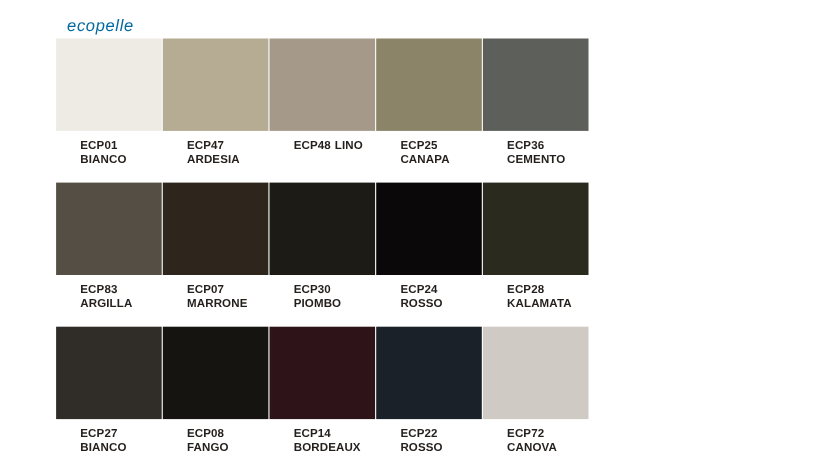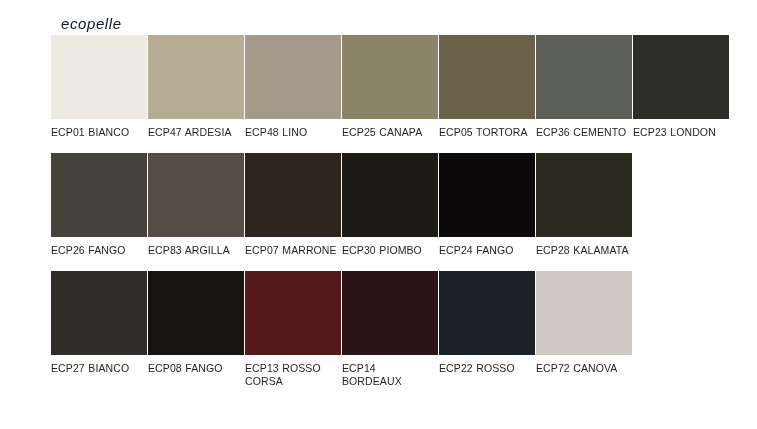--- a/index.html
+++ b/index.html
@@ -23,21 +23,21 @@
     box-sizing: border-box;
   }
   .catalog-title {
     position: absolute;
     left: 61px;
     top: 16px;
     font-size: 15px;
     font-style: italic;
     font-weight: 400;
     letter-spacing: 0.6px;
-    color: #0f172a;
+    color: #0369a1;
     line-height: 1;
     white-space: nowrap;
   }
   .swatch-grid {
     position: absolute;
     left: 51px;
     top: 35px;
     width: 690px;
   }
   .swatch-row {
@@ -55,22 +55,23 @@
     width: 96px;
     height: 84px;
     display: block;
   }
   .swatch-label {
     margin-top: 7px;
     font-size: 10.5px;
     line-height: 13px;
     letter-spacing: 0.1px;
     color: #231f1c;
-    font-weight: 400;
+    font-weight: 700;
     word-spacing: 0.5px;
+    margin-left: 22px;
   }
 </style>
 </head>
 <body>
 
 <div class="page">
 
   <div class="catalog-title">ecopelle</div>
 
   <div class="swatch-grid">
@@ -86,72 +87,56 @@
       </div>
       <div class="swatch-cell">
         <span class="swatch-chip" style="background-color: rgb(165, 154, 137);"></span>
         <div class="swatch-label">ECP48 LINO</div>
       </div>
       <div class="swatch-cell">
         <span class="swatch-chip" style="background-color: rgb(139, 132, 104);"></span>
         <div class="swatch-label">ECP25 CANAPA</div>
       </div>
       <div class="swatch-cell">
-        <span class="swatch-chip" style="background-color: rgb(107, 98, 73);"></span>
-        <div class="swatch-label">ECP05 TORTORA</div>
-      </div>
-      <div class="swatch-cell">
         <span class="swatch-chip" style="background-color: rgb(93, 95, 91);"></span>
         <div class="swatch-label">ECP36 CEMENTO</div>
-      </div>
-      <div class="swatch-cell">
-        <span class="swatch-chip" style="background-color: rgb(45, 46, 42);"></span>
-        <div class="swatch-label">ECP23 LONDON</div>
       </div>
     </div>
 
     <div class="swatch-row">
-      <div class="swatch-cell">
-        <span class="swatch-chip" style="background-color: rgb(69, 65, 59);"></span>
-        <div class="swatch-label">ECP26 FANGO</div>
-      </div>
       <div class="swatch-cell">
         <span class="swatch-chip" style="background-color: rgb(85, 78, 69);"></span>
         <div class="swatch-label">ECP83 ARGILLA</div>
       </div>
       <div class="swatch-cell">
         <span class="swatch-chip" style="background-color: rgb(46, 37, 29);"></span>
         <div class="swatch-label">ECP07 MARRONE</div>
       </div>
       <div class="swatch-cell">
         <span class="swatch-chip" style="background-color: rgb(29, 27, 22);"></span>
         <div class="swatch-label">ECP30 PIOMBO</div>
       </div>
       <div class="swatch-cell">
         <span class="swatch-chip" style="background-color: rgb(10, 8, 8);"></span>
-        <div class="swatch-label">ECP24 FANGO</div>
+        <div class="swatch-label">ECP24 ROSSO</div>
       </div>
       <div class="swatch-cell">
         <span class="swatch-chip" style="background-color: rgb(43, 42, 31);"></span>
         <div class="swatch-label">ECP28 KALAMATA</div>
       </div>
     </div>
 
     <div class="swatch-row">
       <div class="swatch-cell">
         <span class="swatch-chip" style="background-color: rgb(48, 44, 39);"></span>
         <div class="swatch-label">ECP27 BIANCO</div>
       </div>
       <div class="swatch-cell">
         <span class="swatch-chip" style="background-color: rgb(22, 20, 17);"></span>
         <div class="swatch-label">ECP08 FANGO</div>
-      </div>
-      <div class="swatch-cell">
-        <span class="swatch-chip" style="background-color: rgb(85, 26, 28);"></span>
-        <div class="swatch-label">ECP13 ROSSO CORSA</div>
       </div>
       <div class="swatch-cell">
         <span class="swatch-chip" style="background-color: rgb(46, 20, 25);"></span>
         <div class="swatch-label">ECP14 BORDEAUX</div>
       </div>
       <div class="swatch-cell">
         <span class="swatch-chip" style="background-color: rgb(27, 33, 41);"></span>
         <div class="swatch-label">ECP22 ROSSO</div>
       </div>
       <div class="swatch-cell">

